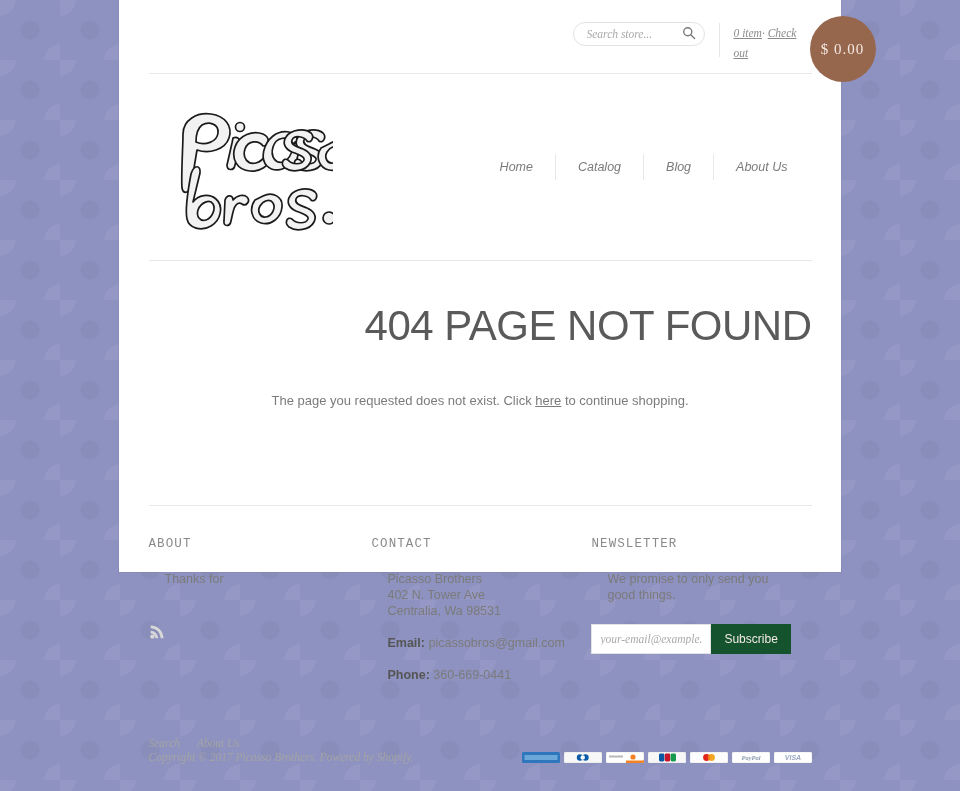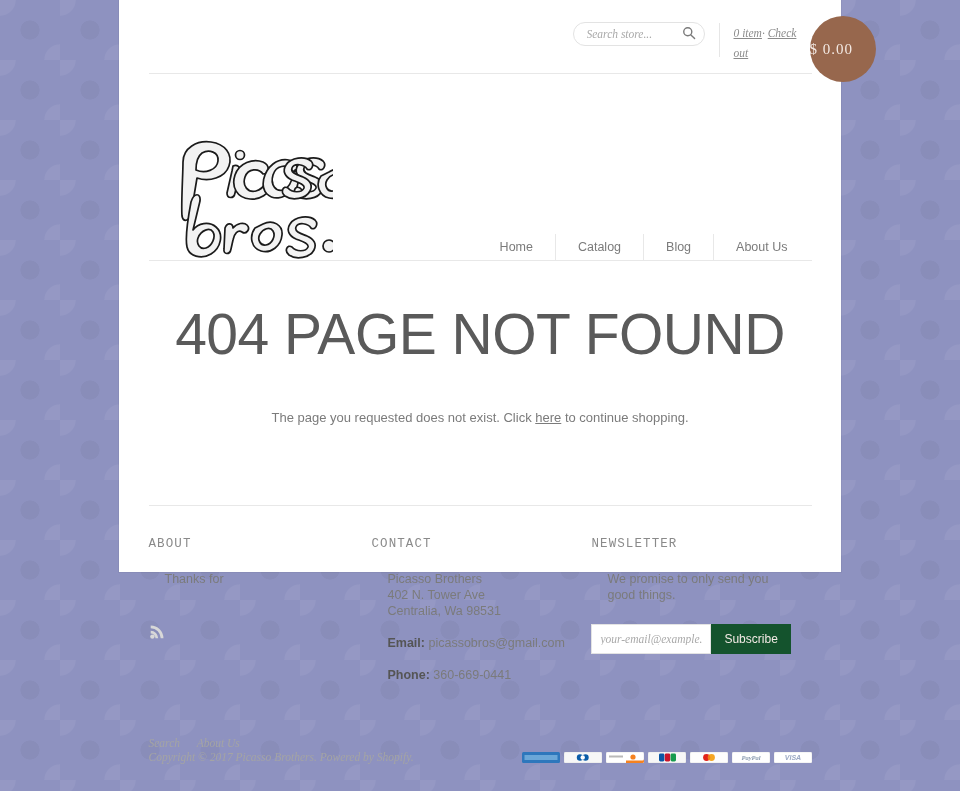--- a/index.html
+++ b/index.html
@@ -81,34 +81,35 @@
   .cart-links a { color: #8b8b8b; text-decoration: underline; }
   .cart-count { text-decoration: none; }
 
   .cart-bubble {
     position: absolute;
     left: 661px; top: 16px;
     width: 66px; height: 66px;
     border-radius: 50%;
     background: #97674d;
     color: #f3e9e3;
-    display: flex; align-items: center; 
+    display: flex; align-items: center; justify-content: center;
     font-family: "Liberation Serif", serif;
     font-size: 15px;
     letter-spacing: 1px;
     cursor: pointer;
     z-index: 5;
   }
 
   .rule { height: 1px; background: #e8e8e8; border: 0; margin: 0; }
 
   
   .header {
-    display: flex; align-items: flex-end;
+    display: flex; align-items: center;
     height: 186px;
+    font-style: italic;
   }
   .logo { width: 300px; padding-left: 14px; cursor: pointer; }
   .logo svg { display: block; }
 
   .mainnav {
     flex: 1;
     display: flex; align-items: center; justify-content: flex-end;
     padding-right: 2px;
   }
   .mainnav a {
@@ -116,22 +117,22 @@
     text-decoration: none;
     font-size: 12.5px;
     padding: 0 22px;
     white-space: nowrap;
   }
   .nav-div { width: 1px; height: 26px; background: #e8e8e8; }
 
   
   .main { padding-top: 42px; height: 244px; }
   .err-title {
-    text-align: center;
-    font-size: 57px;
+    text-align: right;
+    font-size: 42px;
     font-weight: normal;
     color: #5a5a5a;
     margin: 0;
     letter-spacing: -0.5px;
     line-height: 1.1;
   }
   .err-text {
     text-align: center;
     margin: 44px 0 0;
     font-size: 13px;

